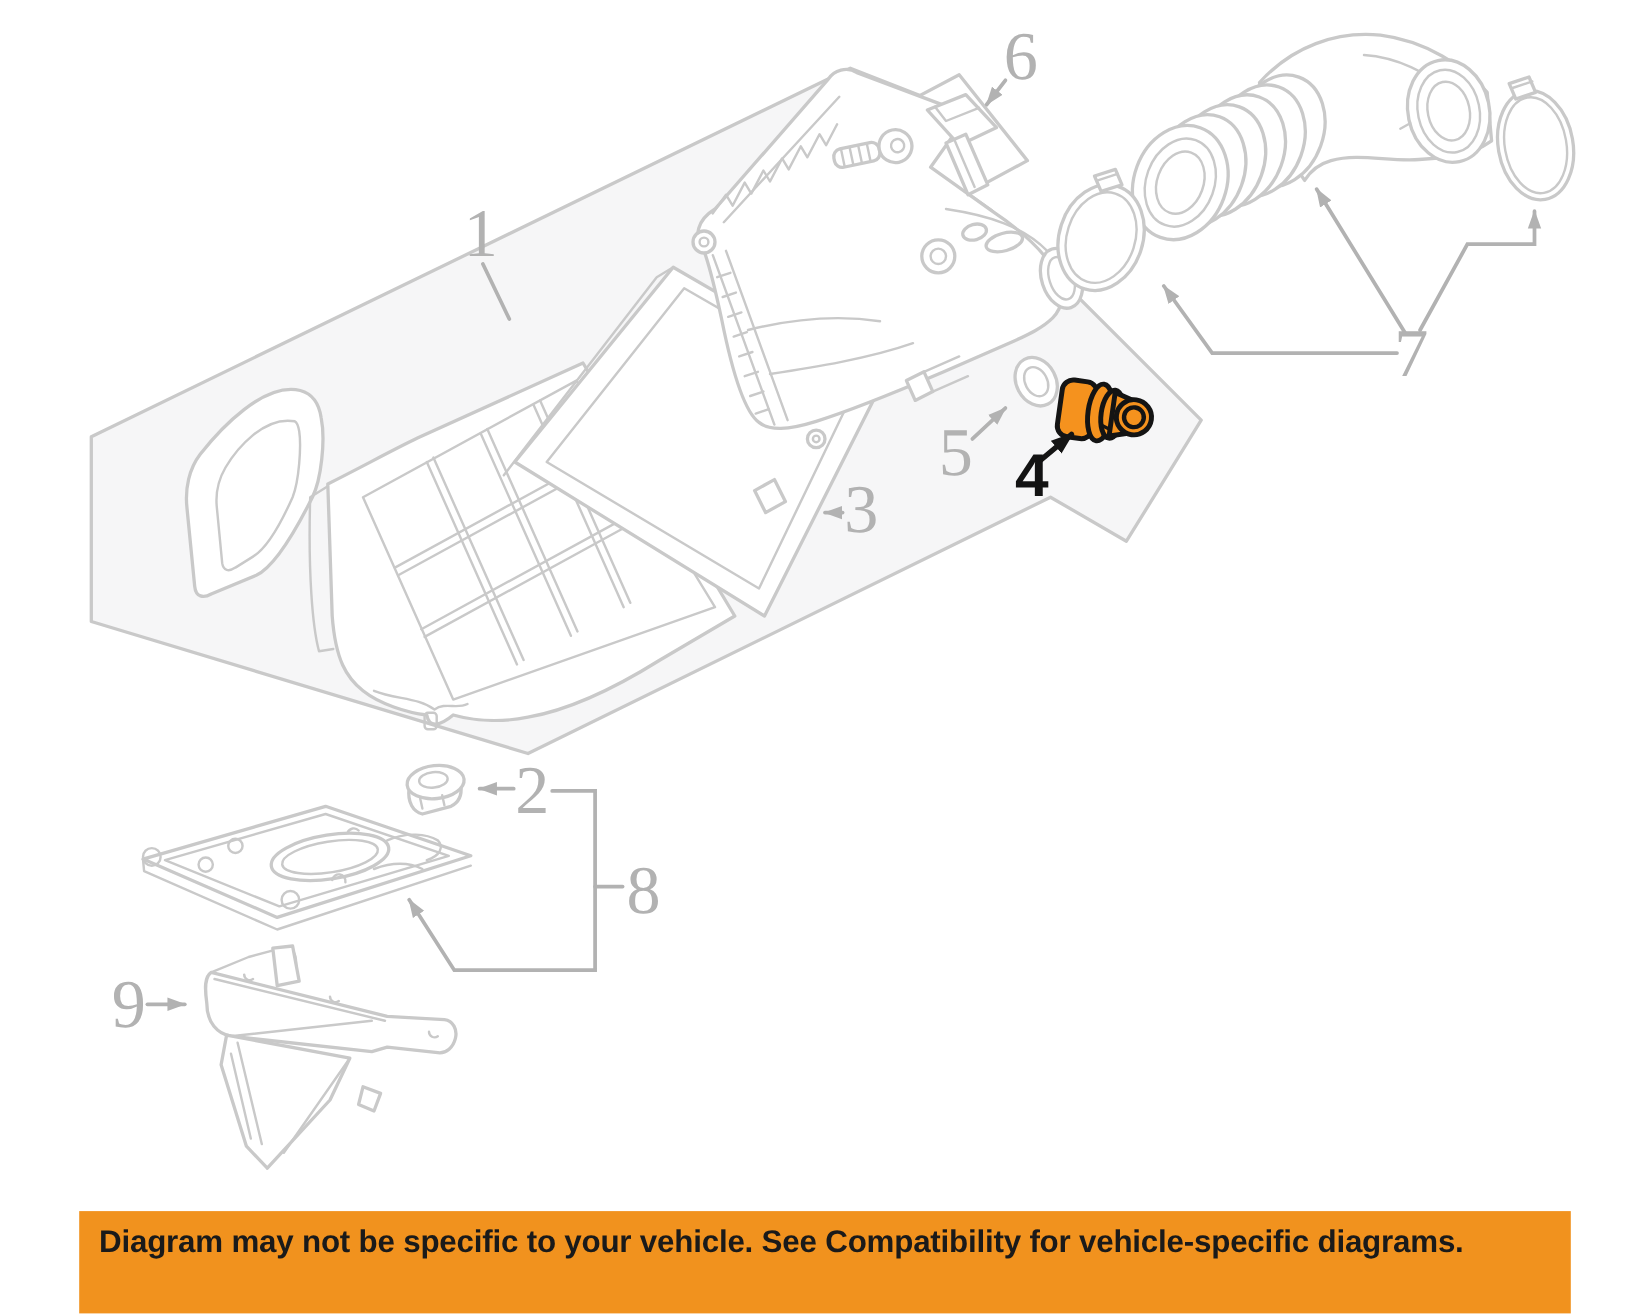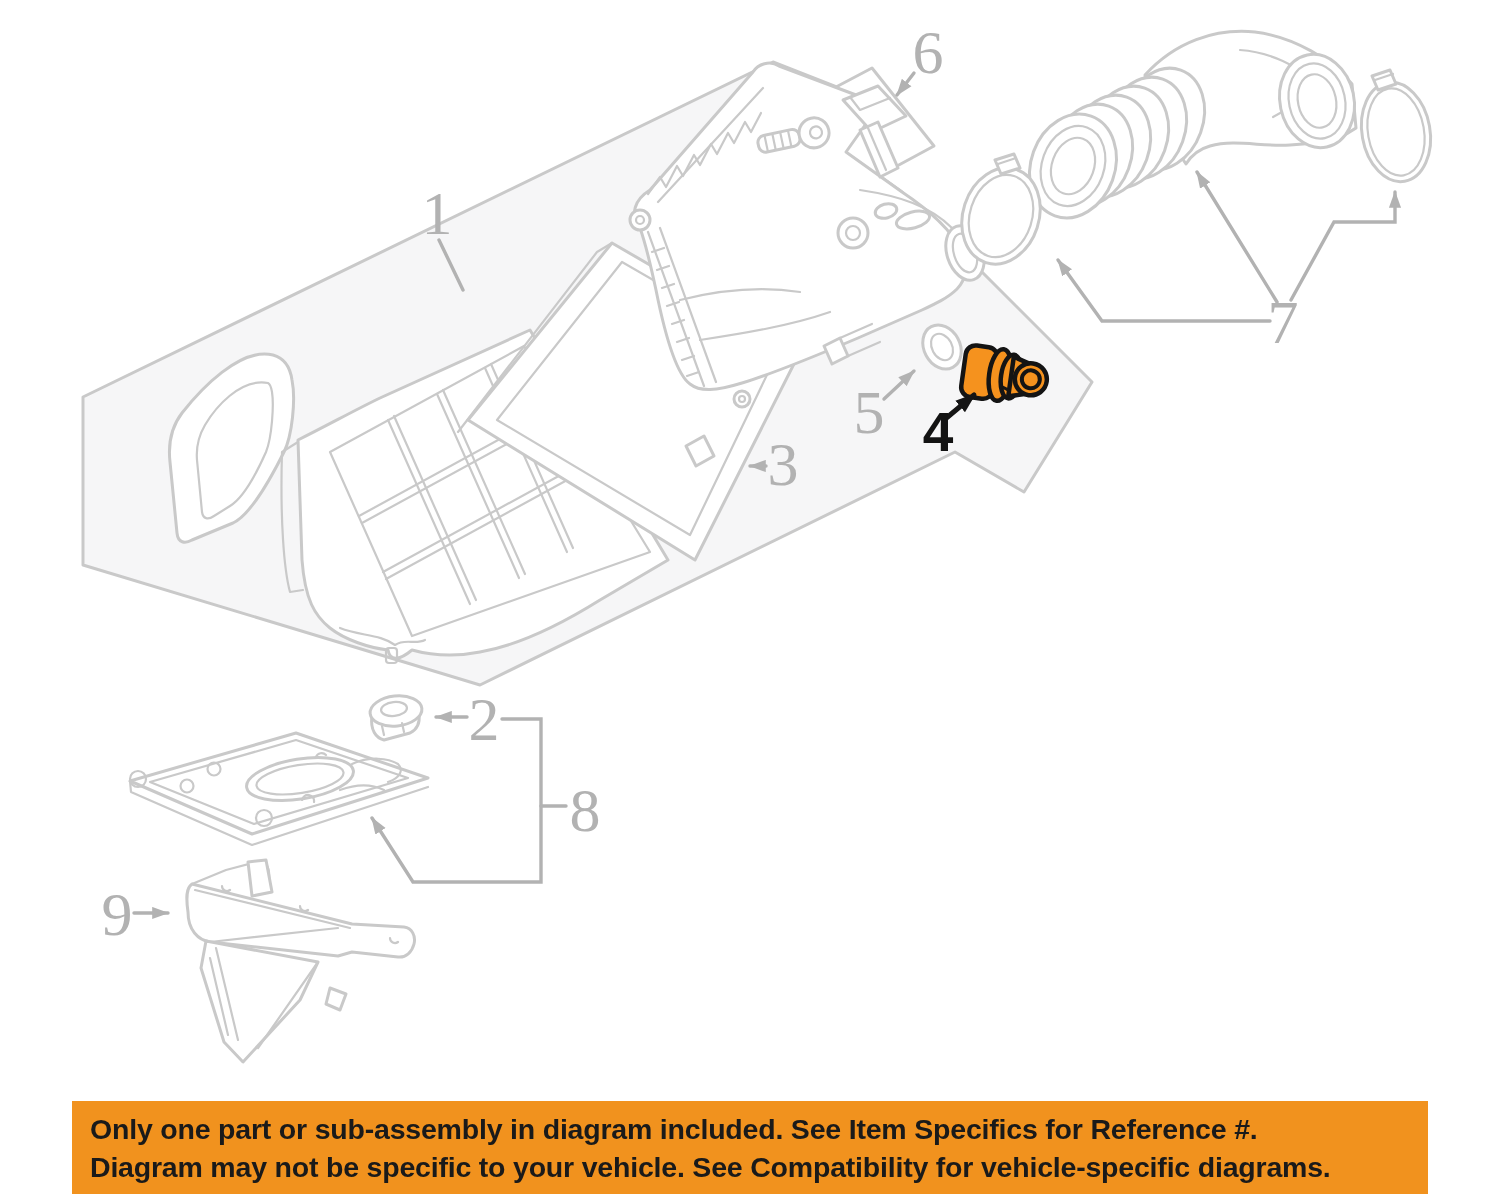--- a/index.html
+++ b/index.html
@@ -233,17 +233,16 @@
   <div class="callout" style="left:484px;top:719px">2</div>
   <div class="callout" style="left:783px;top:464px">3</div>
   <div class="callout hl4" style="left:938px;top:432px">4</div>
   <div class="callout" style="left:869px;top:412px">5</div>
   <div class="callout" style="left:928px;top:52px">6</div>
   <div class="callout" style="left:1283px;top:322px">7</div>
   <div class="callout" style="left:585px;top:810px">8</div>
   <div class="callout" style="left:117px;top:914px">9</div>
 
   <div class="banner" style="background: rgb(241, 146, 30); color: rgb(26, 26, 26);">
-    <div class="bline">Only one part or sub-assembly in diagram included. See Item Specifics for Reference #.</div>
     <div class="bline">Diagram may not be specific to your vehicle. See Compatibility for vehicle-specific diagrams.</div>
   </div>
 
 </div>
 
 </body></html>

